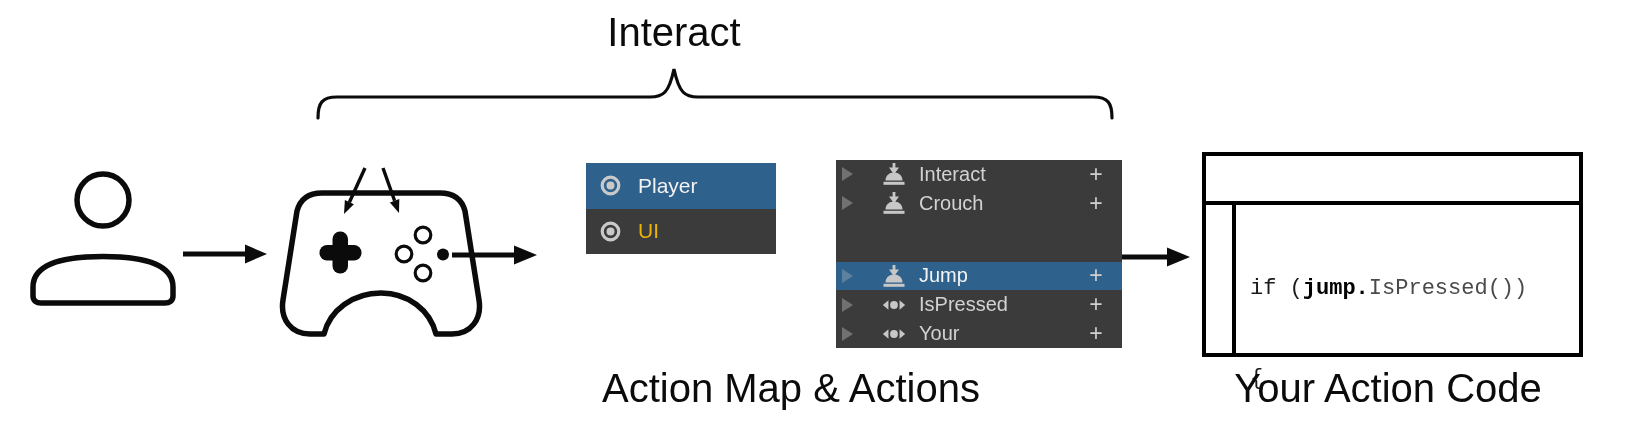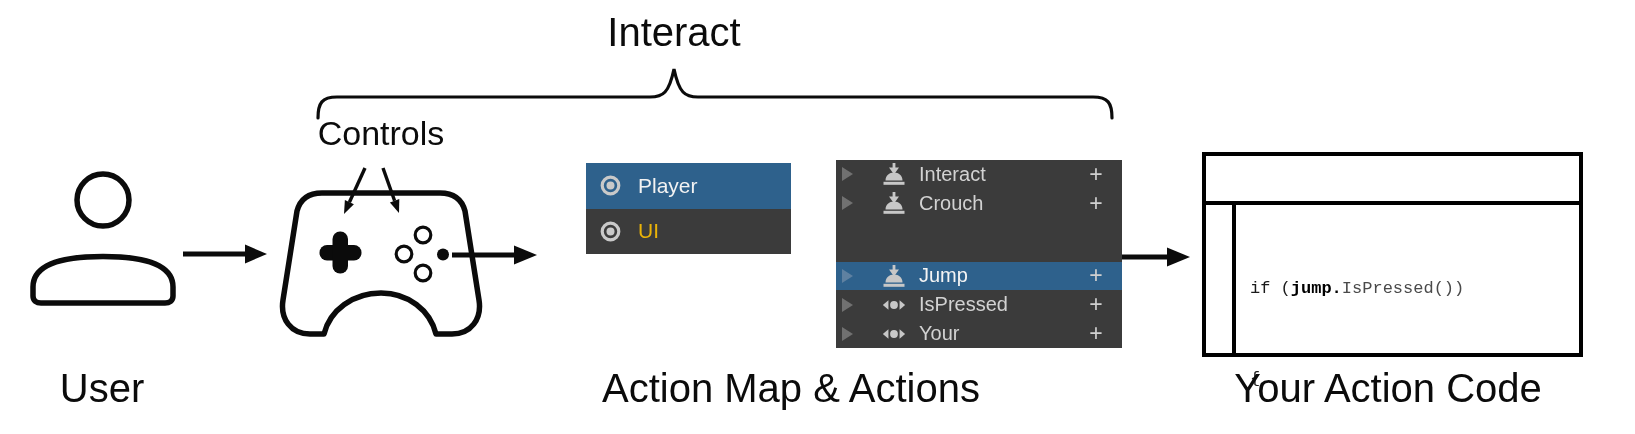--- a/index.html
+++ b/index.html
@@ -8,21 +8,21 @@
     font-family:"Liberation Sans",sans-serif;color:#0b0b0b;
   }
   .abs{position:absolute;}
   .big-label{font-size:40px;text-align:center;white-space:nowrap;color:#0b0b0b;}
   .mid-label{font-size:34px;text-align:center;white-space:nowrap;color:#0b0b0b;}
   svg{display:block;}
   #overlay{position:absolute;left:0;top:0;pointer-events:none;}
 
   
   .map-panel{
-    left:586px;top:163px;width:205px;height:91px;
+    left:586px;top:163px;width:190px;height:91px;
     display:flex;flex-direction:column;background:var(--panel-dark);
   }
   .map-row{
     flex:1;display:flex;align-items:center;gap:16px;padding-left:13px;
     background:var(--panel-dark);color:#eab308;font-size:21px;
   }
   .map-row.selected{background:var(--accent);color:#f2f2f2;}
 
   .actions-panel{
     left:836px;top:160px;width:286px;height:188px;
@@ -43,21 +43,21 @@
   
   .code-box{
     left:1202px;top:152px;width:381px;height:205px;
     border:4px solid #000;box-sizing:border-box;background:#fff;
   }
   .code-title{height:45px;border-bottom:4px solid #000;box-sizing:content-box;}
   .code-body{display:flex;height:148px;}
   .code-gutter{width:26px;border-right:4px solid #000;flex:none;}
   .code-lines{
     padding:9px 0 0 14px;font-family:"Liberation Mono",monospace;
-    font-size:17px;line-height:30px;color:#1a1a1a;white-space:pre;
+    font-size:22px;line-height:30px;color:#1a1a1a;white-space:pre;
   }
   .code-bold{font-weight:bold;color:#000;}
   .code-dim{color:#4a4a4a;}
 </style>
 </head>
 <body>
 
 <div id="stage">
 
   <svg id="overlay" width="1635" height="434" viewBox="0 0 1635 434">
@@ -107,21 +107,20 @@
       <polygon points="514,245.5 537,255 514,264.5" fill="#0b0b0b"></polygon>
     </g>
 
     <g>
       <line x1="1121" y1="257" x2="1169" y2="257" stroke="#0b0b0b" stroke-width="5"></line>
       <polygon points="1167,247.5 1190,257 1167,266.5" fill="#0b0b0b"></polygon>
     </g>
   </svg>
 
   <div class="abs big-label" style="left:574px;top:10px;width:200px;">Interact</div>
-  <div class="abs mid-label" style="left:306px;top:114px;width:150px;">Controls</div>
 
   <div class="abs map-panel">
     <div class="map-row selected">
       <svg width="23" height="23" viewBox="0 0 23 23">
         <circle cx="11.5" cy="11.5" r="8.3" fill="none" stroke="#c9c9c9" stroke-width="3.2"></circle>
         <circle cx="11.5" cy="11.5" r="4" fill="#c9c9c9"></circle>
       </svg>
       <span>Player</span>
     </div>
     <div class="map-row">
@@ -230,16 +229,15 @@
       <div class="code-gutter"></div>
       <div class="code-lines">
         <div><span>if (</span><span class="code-bold">jump.</span><span class="code-dim">IsPressed())</span></div>
         <div>{</div>
         
         
       </div>
     </div>
   </div>
 
-  <div class="abs big-label" style="left:22px;top:366px;width:160px;">User</div>
   <div class="abs big-label" style="left:541px;top:366px;width:500px;">Action Map &amp; Actions</div>
   <div class="abs big-label" style="left:1188px;top:366px;width:400px;">Your Action Code</div>
 </div>
 
 </body></html>

